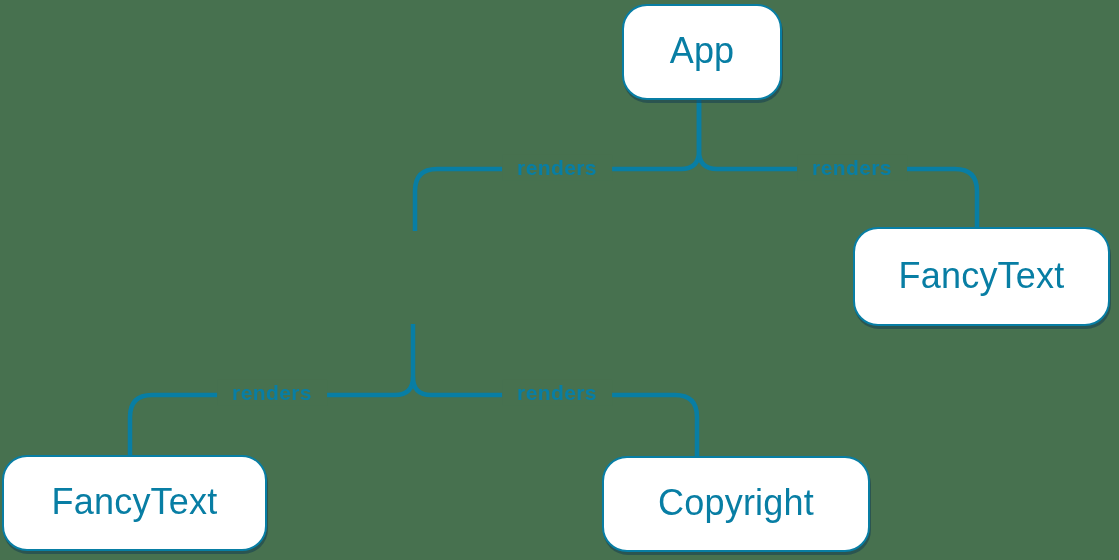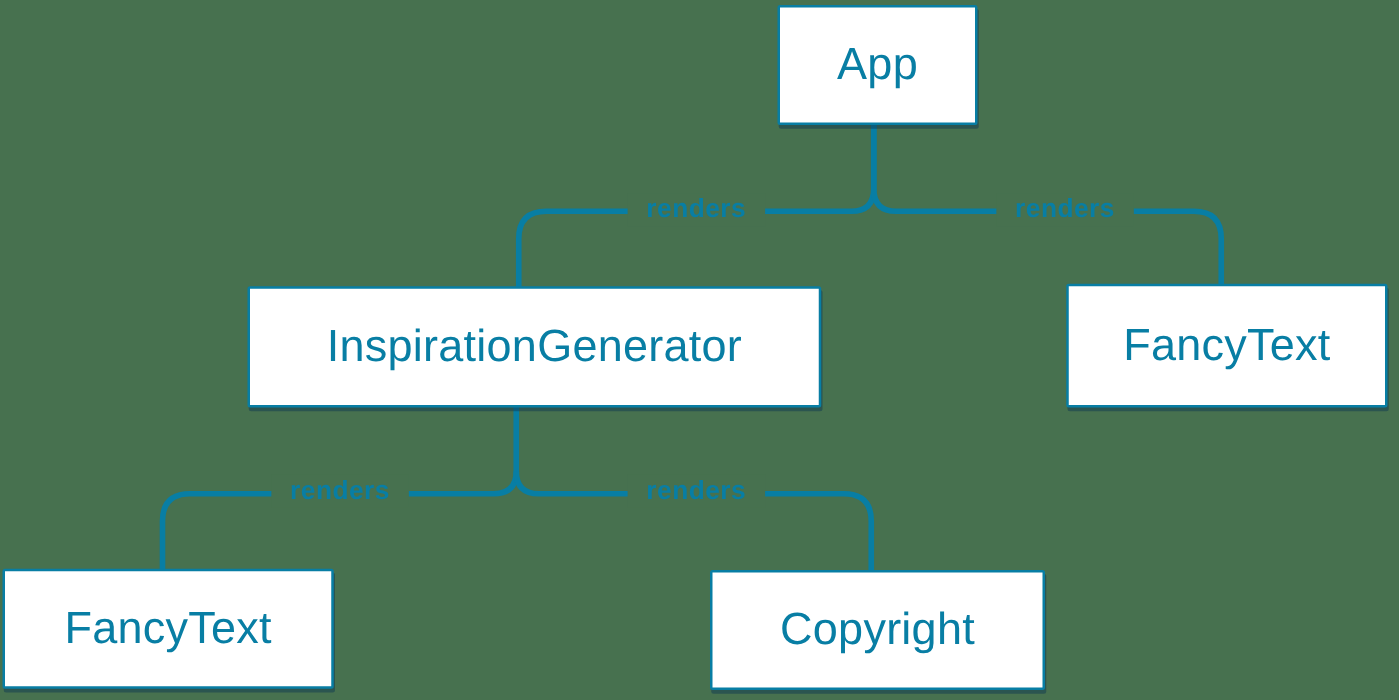--- a/index.html
+++ b/index.html
@@ -10,21 +10,21 @@
     overflow:hidden;
     font-family:"Liberation Sans","DejaVu Sans",sans-serif;
   }
   svg.edges{position:absolute;left:0;top:0;width:1119px;height:560px;display:block;}
   path.edge{fill:none;stroke:var(--accent,#087ea4);stroke-width:4.5px;}
   .node{
     position:absolute;
     box-sizing:border-box;
     background:var(--node-fill,#ffffff);
     border:2.5px solid var(--accent,#087ea4);
-    border-radius:2px;
+    border-radius:25px;
     display:flex;align-items:center;justify-content:center;
     color:var(--accent,#087ea4);
     font-size:36px;
     font-weight:400;
     letter-spacing:.2px;
     box-shadow:1px 3px 0 var(--shadow,rgba(16,58,82,.5));
   }
   .node .node-label{transform:translateY(-1px);}
   .edge-label{
     position:absolute;
@@ -35,21 +35,21 @@
     font-weight:700;
     letter-spacing:.4px;
     padding:1px 15px;
     white-space:nowrap;
   }
   
   #node-app{left:622px;top:4px;width:160px;height:96px;}
   #node-inspiration-generator{left:198px;top:229px;width:459px;height:97px;}
   #node-fancy-text-top{left:853px;top:227px;width:257px;height:99px;}
   #node-fancy-text-bottom{left:2px;top:455px;width:265px;height:96px;}
-  #node-copyright{left:568px;top:456px;width:268px;height:96px;}
+  #node-copyright{left:602px;top:456px;width:268px;height:96px;}
   
   #edge-label-0{left:557px;top:169px;}
   #edge-label-1{left:852px;top:169px;}
   #edge-label-2{left:272px;top:394px;}
   #edge-label-3{left:557px;top:394px;}
 </style>
 </head>
 <body>
 
 <div class="stage">
@@ -63,23 +63,20 @@
 
   <span class="edge-label" id="edge-label-0">renders</span>
   <span class="edge-label" id="edge-label-1">renders</span>
   <span class="edge-label" id="edge-label-2">renders</span>
   <span class="edge-label" id="edge-label-3">renders</span>
 
   <div class="node" id="node-app">
     <span class="node-label">App</span>
   </div>
 
-  <div class="node" id="node-inspiration-generator">
-    <span class="node-label">InspirationGenerator</span>
-  </div>
 
   <div class="node" id="node-fancy-text-top">
     <span class="node-label">FancyText</span>
   </div>
 
   <div class="node" id="node-fancy-text-bottom">
     <span class="node-label">FancyText</span>
   </div>
 
   <div class="node" id="node-copyright">

